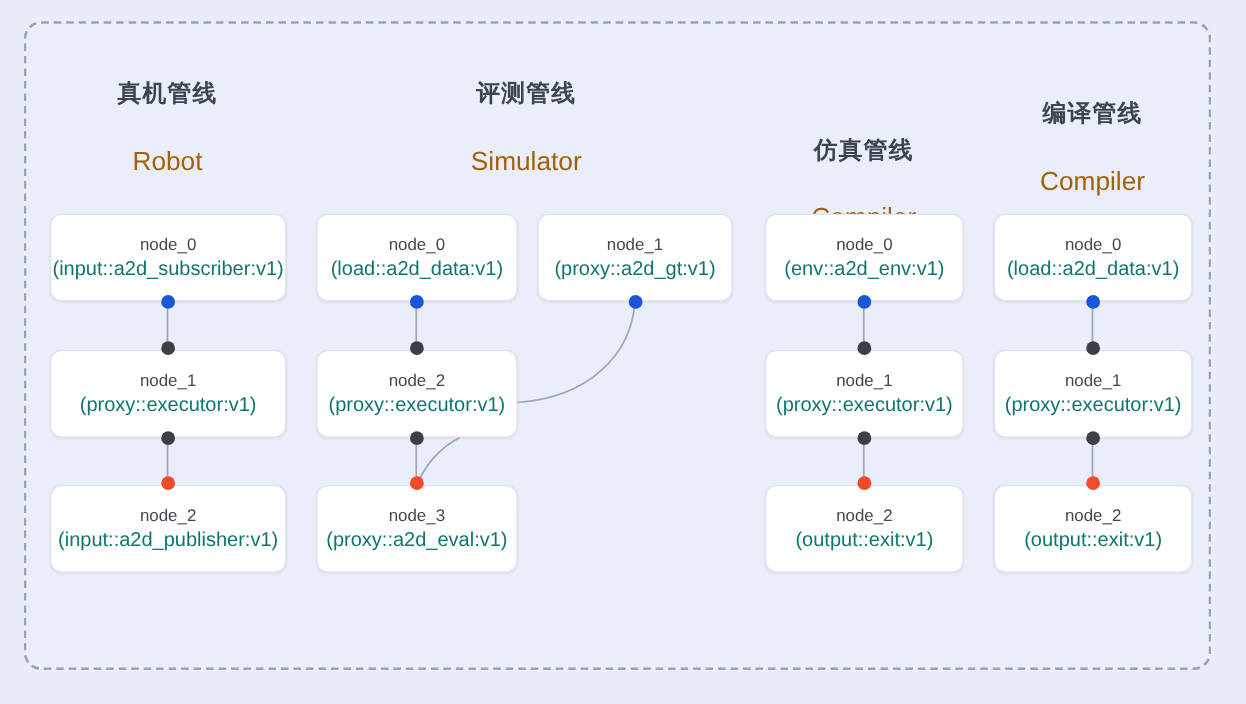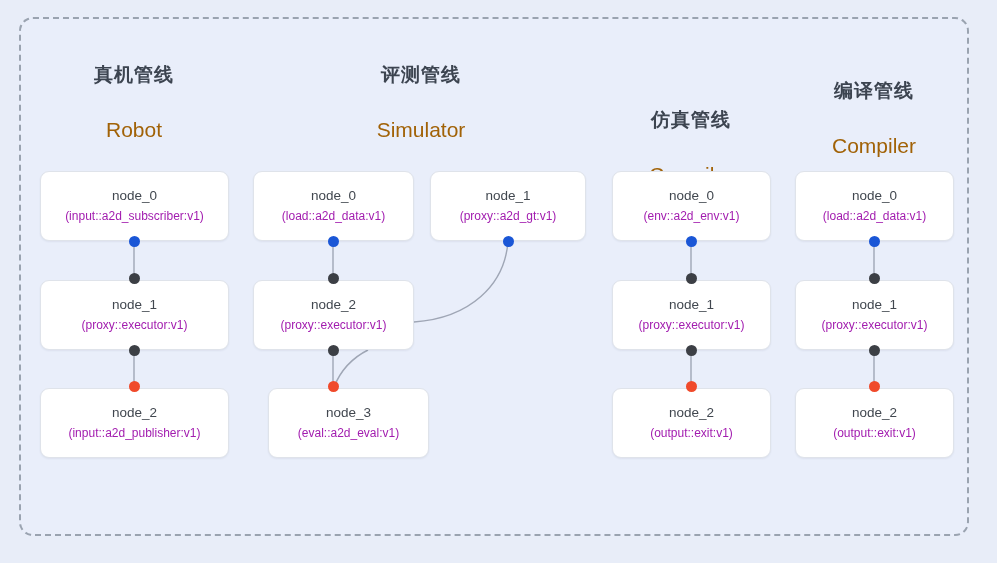--- a/index.html
+++ b/index.html
@@ -65,22 +65,22 @@
     z-index: 3;
     text-align: center;
   }
   .node-id {
     font-size: 13.5px;
     color: #41474f;
     line-height: 20px;
     white-space: nowrap;
   }
   .node-kind {
-    font-size: 12px;
-    color: #a21caf;
+    font-size: 16px;
+    color: #0f766e;
     line-height: 20px;
     white-space: nowrap;
   }
   .port {
     position: absolute;
     width: 11px; height: 11px;
     border-radius: 50%;
     z-index: 4;
   }
   .port-in    { background: #1a56d6; }
@@ -157,23 +157,23 @@
   <div class="port port-in" style="left:503px; top:236px;"></div>
 
   <div class="port port-mid" style="left:328px; top:273px;"></div>
   <div class="node-box" style="left:253px; top:280px; width:161px; height:70px;">
     <div class="node-id">node_2</div>
     <div class="node-kind">(proxy::executor:v1)</div>
   </div>
   <div class="port port-mid" style="left:328px; top:345px;"></div>
 
   <div class="port port-out" style="left:328px; top:381px;"></div>
-  <div class="node-box" style="left:253px; top:388px; width:161px; height:70px;margin-left:15px;">
+  <div class="node-box" style="left:253px; top:388px; width:161px; height:70px;">
     <div class="node-id">node_3</div>
-    <div class="node-kind">(eval::a2d_eval:v1)</div>
+    <div class="node-kind">(proxy::a2d_eval:v1)</div>
   </div>
 
   <div class="col-header" style="left:591px; top:62px; width:200px;margin-top:45px;">
     <div class="col-title-cn">仿真管线</div>
     <div class="col-title-en">Compiler</div>
   </div>
 
   <div class="node-box" style="left:612px; top:171px; width:159px; height:70px;">
     <div class="node-id">node_0</div>
     <div class="node-kind">(env::a2d_env:v1)</div>

